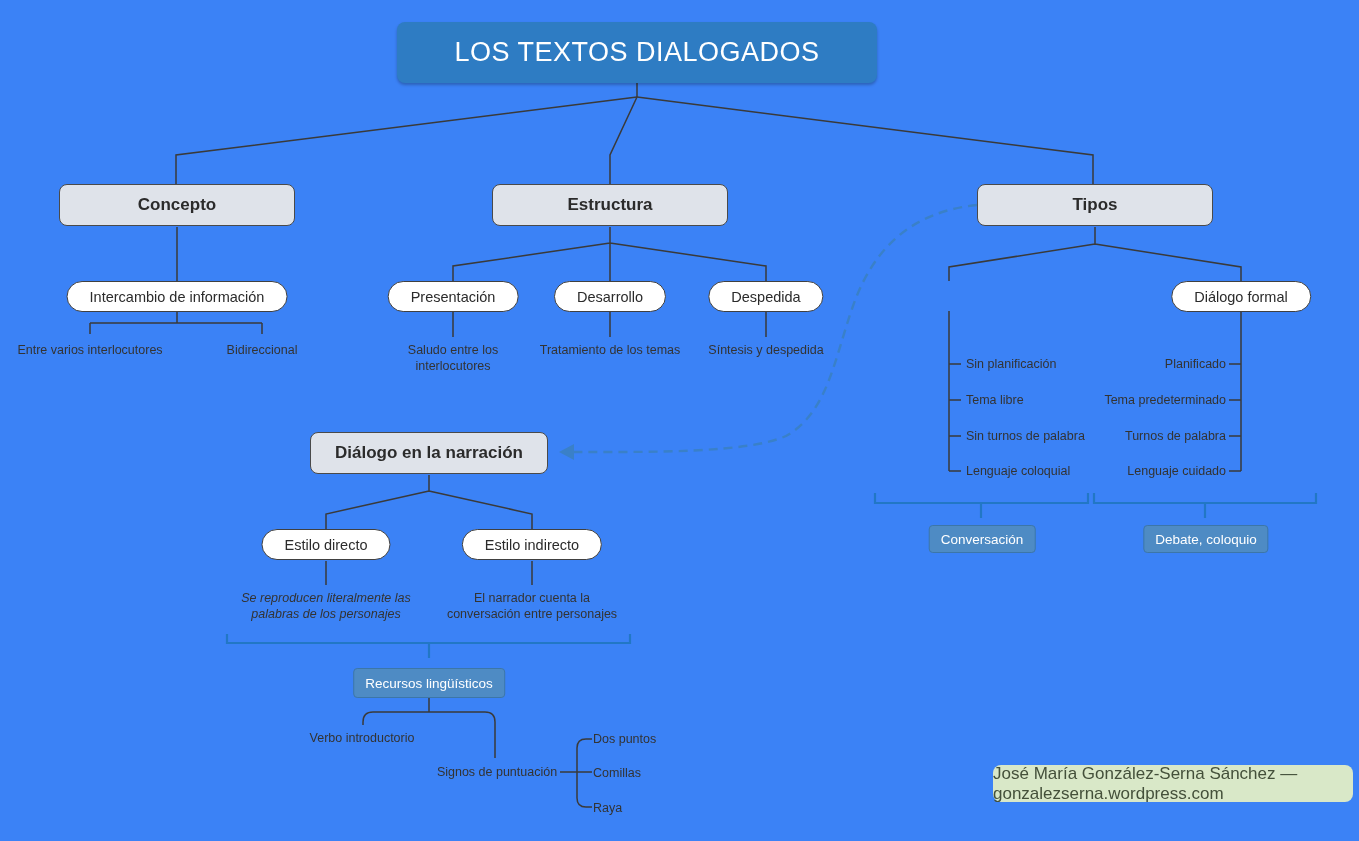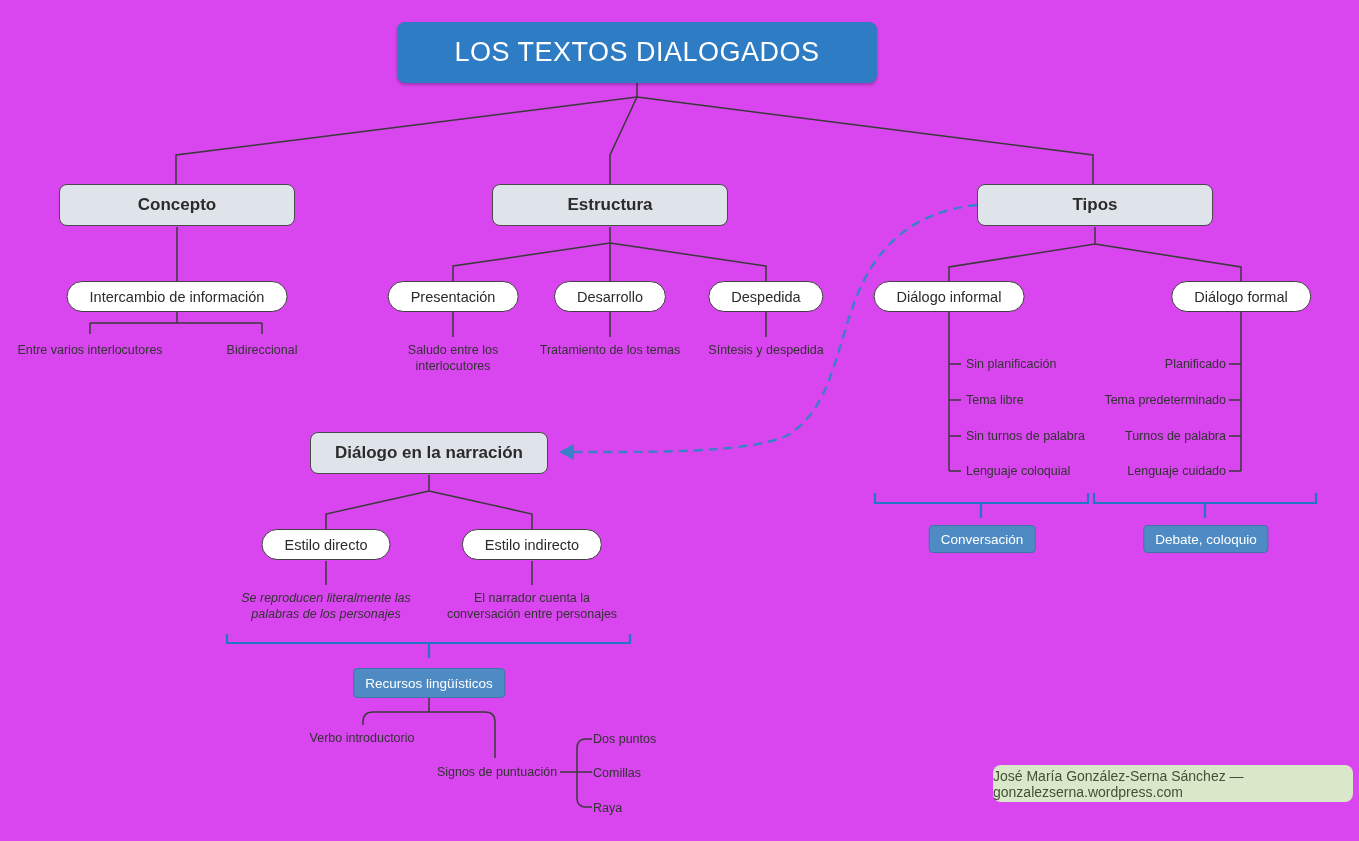--- a/index.html
+++ b/index.html
@@ -11,21 +11,21 @@
     --header-fill:#dfe3ea;
     --header-border:#4a4a4a;
     --line-dark:#3a3a3a;
     --credit-green:#d9e8c8;
     --credit-text:#44503a;
     --text-dark:#2b2b2b;
     --label-gray:#333333;
   }
   html,body{margin:0;padding:0;background:#ffffff;}
   #canvas{
-    position:relative;width:1359px;height:841px;background:#d946ef;overflow:hidden;
+    position:relative;width:1359px;height:841px;background:#3b82f6;overflow:hidden;
     font-family:"Liberation Sans","DejaVu Sans",sans-serif;
   }
   #wires{position:absolute;left:0;top:0;width:1359px;height:841px;}
   .ln{fill:none;stroke:var(--line-dark);stroke-width:1.5;}
   .br{fill:none;stroke:var(--bracket-blue);stroke-width:2.2;}
   .dash{fill:none;stroke:var(--dash-blue);stroke-width:2.4;stroke-dasharray:9 6;}
   .arrowhead{fill:var(--dash-blue);}
   .node{position:absolute;display:flex;align-items:center;justify-content:center;box-sizing:border-box;}
   .title-box{
     left:397px;top:22px;width:480px;height:61px;background:var(--accent-blue);
@@ -48,21 +48,21 @@
   }
   .lbl.wrap{white-space:normal;}
   .item{position:absolute;font-size:12.5px;color:var(--label-gray);white-space:nowrap;line-height:16px;}
   .bluenode{
     height:28px;background:var(--node-blue);border:1px solid var(--node-blue-border);
     border-radius:4px;color:#ffffff;font-size:13.5px;padding:10px 11px;white-space:nowrap;
     transform:translateX(-50%);
   }
   .credit{
     left:993px;top:765px;width:360px;height:37px;background:var(--credit-green);
-    border-radius:8px;color:var(--credit-text);font-size:14px;
+    border-radius:8px;color:var(--credit-text);font-size:17px;
   }
 </style>
 </head>
 <body>
 
 <div id="canvas">
 
   <svg id="wires" viewBox="0 0 1359 841" xmlns="http://www.w3.org/2000/svg">
 
     <path class="ln" d="M637 83 V97"></path>
@@ -107,21 +107,20 @@
 
   <div class="node hdr" style="left:492px;top:184px;">Estructura</div>
   <div class="node pill" style="left:453px;top:281px;">Presentación</div>
   <div class="node pill" style="left:610px;top:281px;">Desarrollo</div>
   <div class="node pill" style="left:766px;top:281px;text-align:center;">Despedida</div>
   <div class="lbl wrap" style="left:453px;top:343px;width:118px;">Saludo entre los interlocutores</div>
   <div class="lbl" style="left:610px;top:343px;">Tratamiento de los temas</div>
   <div class="lbl" style="left:766px;top:343px;">Síntesis y despedida</div>
 
   <div class="node hdr" style="left:977px;top:184px;">Tipos</div>
-  <div class="node pill" style="left:949px;top:281px;">Diálogo informal</div>
   <div class="node pill" style="left:1241px;top:281px;">Diálogo formal</div>
 
   <div class="item" style="left:966px;top:356px;">Sin planificación</div>
   <div class="item" style="left:966px;top:392px;">Tema libre</div>
   <div class="item" style="left:966px;top:428px;">Sin turnos de palabra</div>
   <div class="item" style="left:966px;top:463px;">Lenguaje coloquial</div>
 
   <div class="item" style="right:133px;top:356px;">Planificado</div>
   <div class="item" style="right:133px;top:392px;">Tema predeterminado</div>
   <div class="item" style="right:133px;top:428px;">Turnos de palabra</div>

